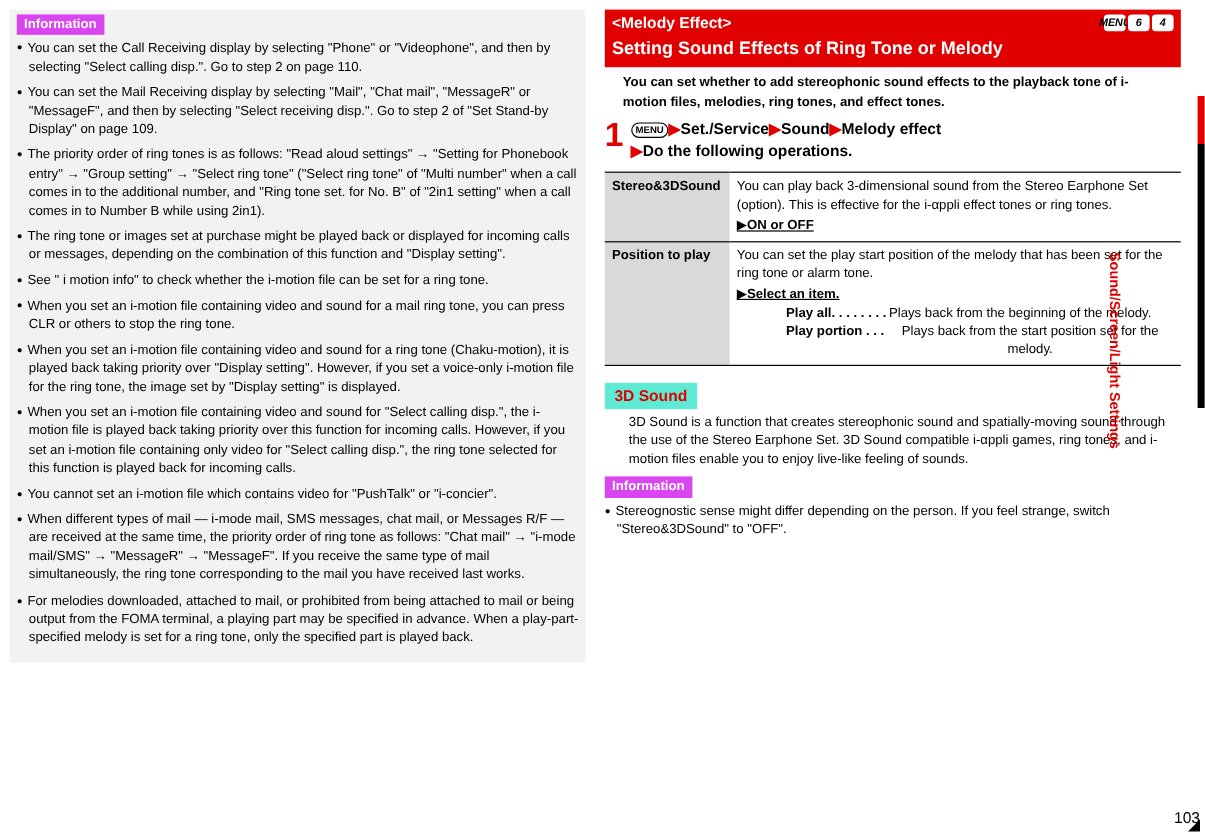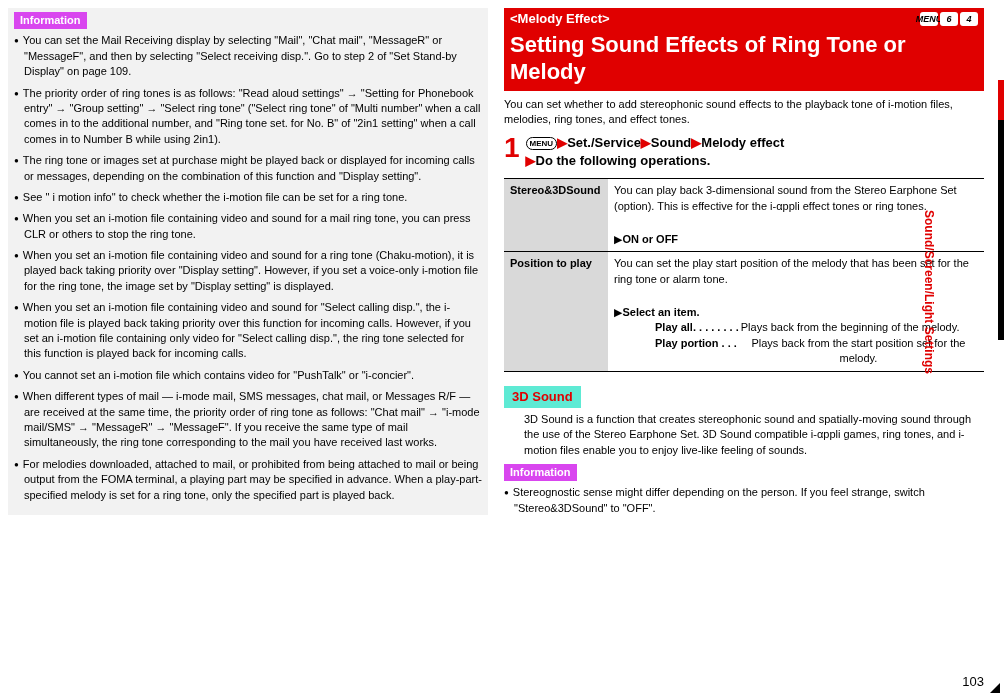--- a/index.html
+++ b/index.html
@@ -54,40 +54,40 @@
     padding: 2px 6px;
     font-size: 13px;
     display: flex;
     justify-content: space-between;
     align-items: center;
   }
   .section-title {
     background: #e00000;
     color: #fff;
     font-weight: bold;
-    font-size: 22px;
+    font-size: 15px;
     padding: 2px 6px 6px 6px;
     line-height: 1.2;
   }
   .icon-row { display: flex; gap: 2px; }
   .icon-box {
     width: 18px; height: 14px;
     background: #fff;
     color: #000;
     border-radius: 3px;
     font-size: 9px;
     font-weight: bold;
     display: flex;
     align-items: center;
     justify-content: center;
     font-style: italic;
   }
   .lead-text {
-    font-weight: normal;
-    margin: 6px 0;
+    font-weight: bold;
+    margin: 6px 15px;
   }
   .step-row {
     display: flex;
     align-items: flex-start;
     gap: 6px;
     margin-bottom: 8px;
   }
   .step-num {
     color: #e00000;
     font-size: 28px;
@@ -115,21 +115,21 @@
     border-bottom: 1px solid #000;
     padding: 4px 6px;
     vertical-align: top;
     font-size: 11px;
   }
   .param-table td.label {
     background: #d9d9d9;
     font-weight: bold;
     width: 104px;
   }
-  .param-sub { margin-top: 18px; }
+  .param-sub { margin-top: 2px; text-decoration: underline; }
   .param-sub b { font-weight: bold; }
   .triangle { color: #000; }
   .sub-heading {
     background: #5eead4;
     color: #e00000;
     font-weight: bold;
     display: inline-block;
     padding: 2px 8px;
     font-size: 13px;
     margin: 6px 0 4px 0;
@@ -151,21 +151,21 @@
     transform: rotate(90deg);
     transform-origin: left top;
     color: #e00000;
     font-weight: bold;
     font-size: 12px;
     white-space: nowrap;
   }
   .page-number {
     position: absolute;
     bottom: 6px;
-    right: 20px;
+    right: 4px;
     font-size: 13px;
   }
   .page-corner {
     position: absolute;
     bottom: 4px;
     right: 4px;
     width: 0; height: 0;
     border-left: 10px solid transparent;
     border-bottom: 10px solid #000;
   }
@@ -174,20 +174,21 @@
   .dl .dd { margin-left: 2px; text-align: center; }
 </style>
 </head>
 <body>
 
 <div class="page">
 
   <div class="left-col">
     <div class="info-block">
       <span class="info-header">Information</span>
+      <div class="bullet-item">You can set the Call Receiving display by selecting "Phone" or "Videophone", and then by selecting "Select calling disp.". Go to step 2 on page 110.</div>
       <div class="bullet-item">You can set the Mail Receiving display by selecting "Mail", "Chat mail", "MessageR" or "MessageF", and then by selecting "Select receiving disp.". Go to step 2 of "Set Stand-by Display" on page 109.</div>
       <div class="bullet-item">The priority order of ring tones is as follows: "Read aloud settings" → "Setting for Phonebook entry" → "Group setting" → "Select ring tone" ("Select ring tone" of "Multi number" when a call comes in to the additional number, and "Ring tone set. for No. B" of "2in1 setting" when a call comes in to Number B while using 2in1).</div>
       <div class="bullet-item">The ring tone or images set at purchase might be played back or displayed for incoming calls or messages, depending on the combination of this function and "Display setting".</div>
       <div class="bullet-item">See " i motion info" to check whether the i-motion file can be set for a ring tone.</div>
       <div class="bullet-item">When you set an i-motion file containing video and sound for a mail ring tone, you can press CLR or others to stop the ring tone.</div>
       <div class="bullet-item">When you set an i-motion file containing video and sound for a ring tone (Chaku-motion), it is played back taking priority over "Display setting". However, if you set a voice-only i-motion file for the ring tone, the image set by "Display setting" is displayed.</div>
       <div class="bullet-item">When you set an i-motion file containing video and sound for "Select calling disp.", the i-motion file is played back taking priority over this function for incoming calls. However, if you set an i-motion file containing only video for "Select calling disp.", the ring tone selected for this function is played back for incoming calls.</div>
       <div class="bullet-item">You cannot set an i-motion file which contains video for "PushTalk" or "i-concier".</div>
       <div class="bullet-item">When different types of mail — i-mode mail, SMS messages, chat mail, or Messages R/F — are received at the same time, the priority order of ring tone as follows: "Chat mail" → "i-mode mail/SMS" → "MessageR" → "MessageF". If you receive the same type of mail simultaneously, the ring tone corresponding to the mail you have received last works.</div>
       <div class="bullet-item">For melodies downloaded, attached to mail, or prohibited from being attached to mail or being output from the FOMA terminal, a playing part may be specified in advance. When a play-part-specified melody is set for a ring tone, only the specified part is played back.</div>

